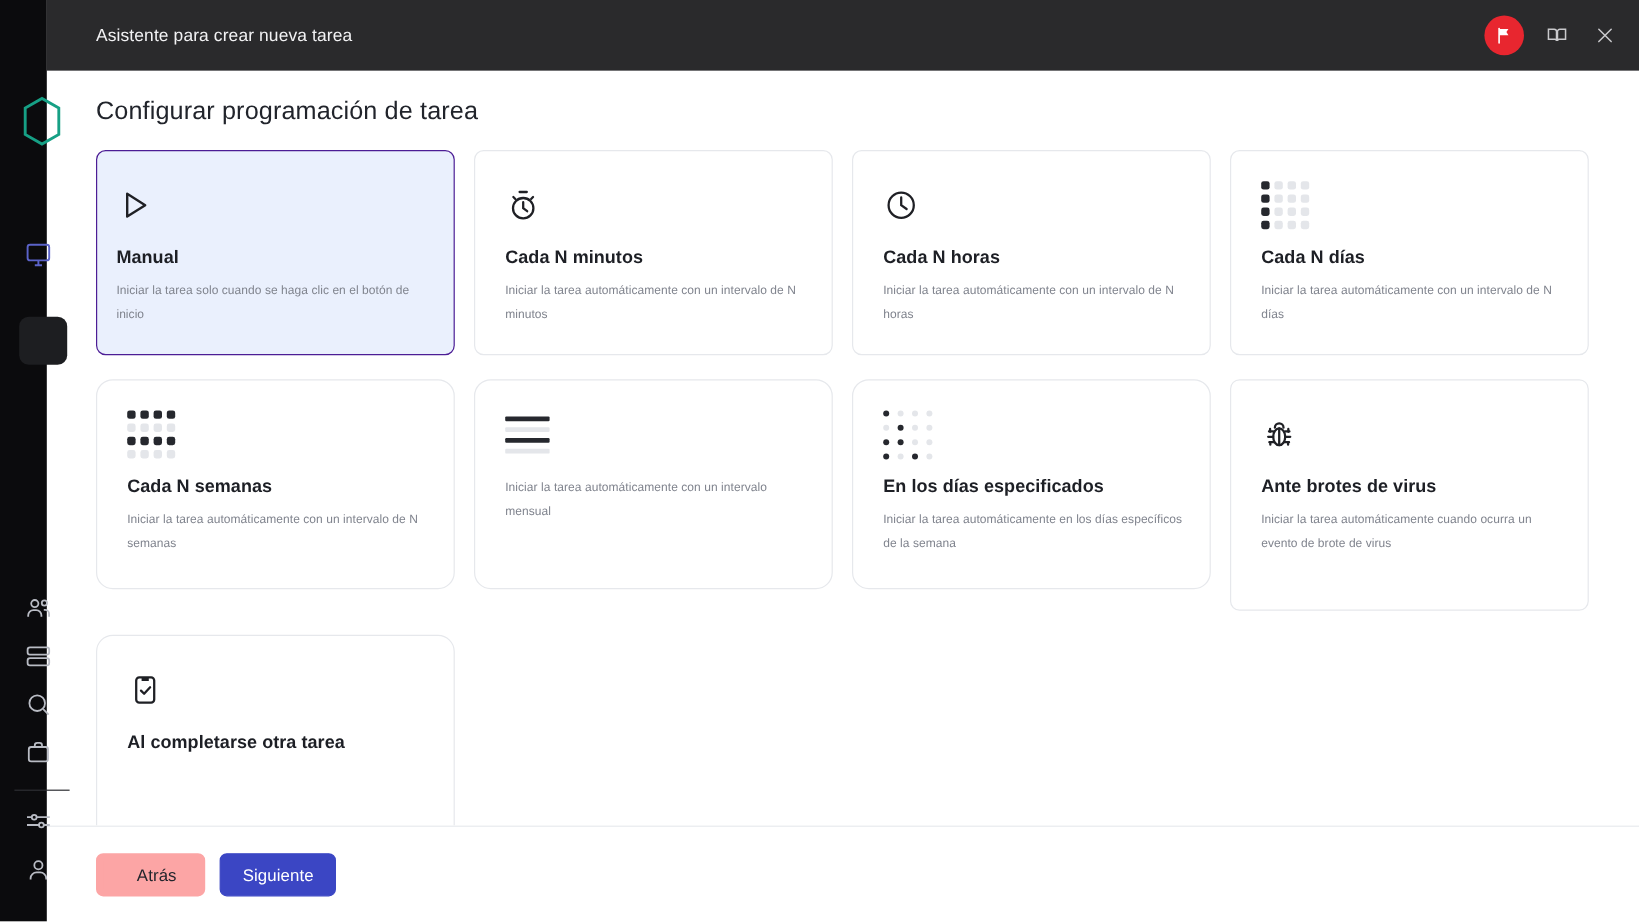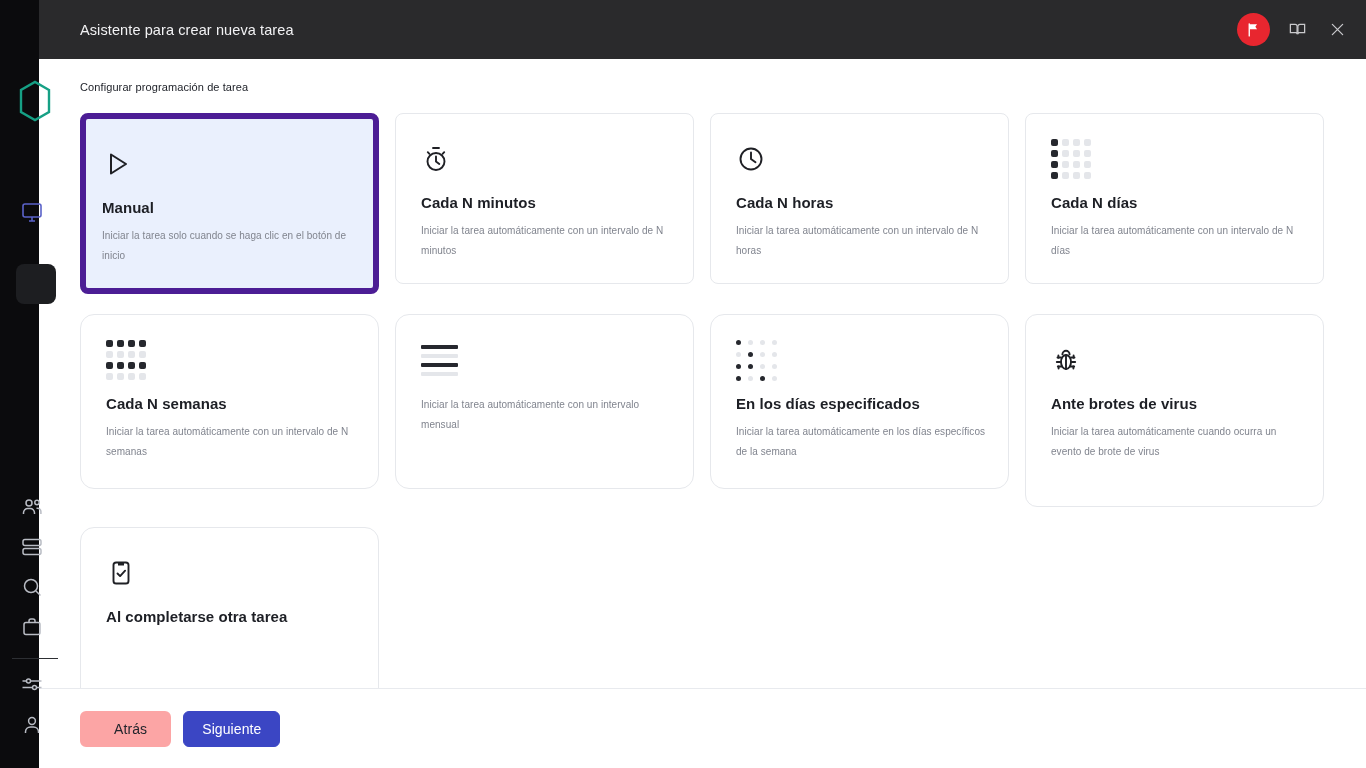--- a/index.html
+++ b/index.html
@@ -70,21 +70,21 @@
   }
   .hdr-btn svg { display: block; }
 
   .dlg-body {
     flex: 1 1 auto;
     padding: 22px 44px 0 41px;
     overflow: hidden;
     background: #ffffff;
   }
   .page-title {
-    font-size: 11px; font-weight: 400; color: #21242b;
+    font-size: 21px; font-weight: 400; color: #21242b;
     letter-spacing: .1px; margin: 0 0 20px 0;
   }
 
   .grid {
     display: grid;
     grid-template-columns: repeat(4, 299px);
     column-gap: 16px;
     row-gap: 20px;
     align-items: start;
   }
@@ -92,39 +92,39 @@
   .card {
     border: 1px solid #e6e8ec;
     border-radius: 8px;
     background: #ffffff;
     padding: 22px 22px 22px 25px;
     min-height: 157px;
     cursor: pointer;
   }
   .card.selected {
     background: #eaf0fd;
-    border: 6px solid #4c1d95;
+    border: 1px solid #4c1d95;
     padding-left: 16px;
   }
   .card-icon {
     height: 46px; margin-bottom: 12px;
     display: flex; align-items: center;
     color: #1f2025;
   }
   .card-icon svg { display: block; }
   .card-title {
     font-size: 15px; font-weight: 700; color: #1d1f25;
     letter-spacing: .05px; margin-bottom: 10px;
   }
   .card-desc {
     font-size: 10px; line-height: 20px; color: #80848e;
     letter-spacing: .05px;
   }
   .card.r2 { min-height: 175px; border-radius: 14px; }
-  .card.tall { min-height: 193px; border-radius: 12px; }
+  .card.tall { min-height: 193px; }
 
   
   .dotgrid { display: grid; grid-template-columns: repeat(4, 8px); gap: 4px; }
   .dotgrid.sq { grid-template-columns: repeat(4, 7px); gap: 4px; }
   .dot { width: 7px; height: 7px; border-radius: 2px; background: #e4e6ea; }
   .dot.on { background: #26282e; }
   .dotsm { width: 5px; height: 5px; border-radius: 50%; background: #e4e6ea; }
   .dotsm.on { background: #26282e; }
   .dotgrid.round { grid-template-columns: repeat(4, 5px); gap: 7px; }
 

